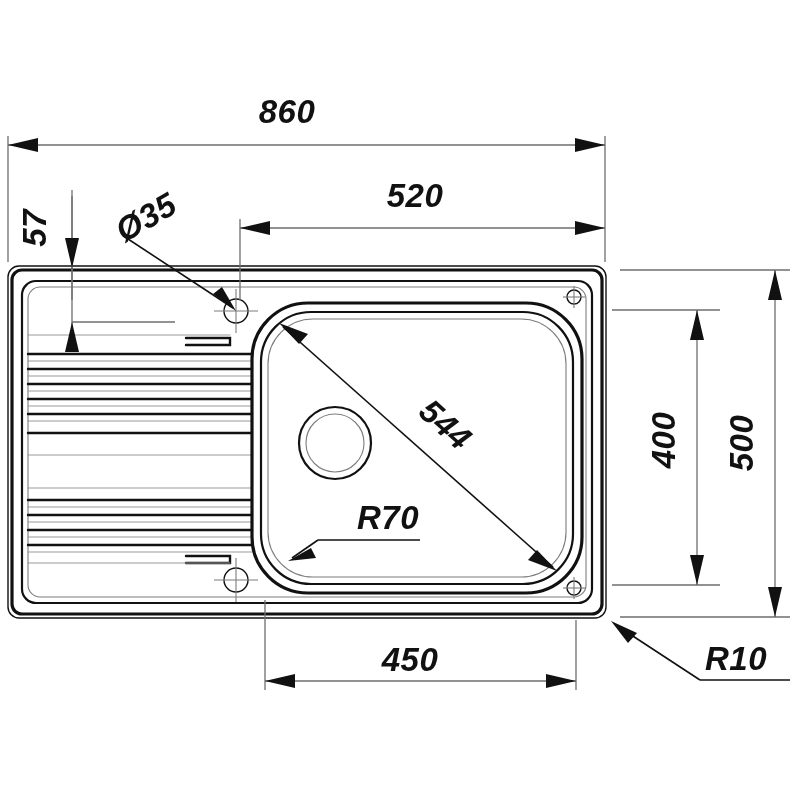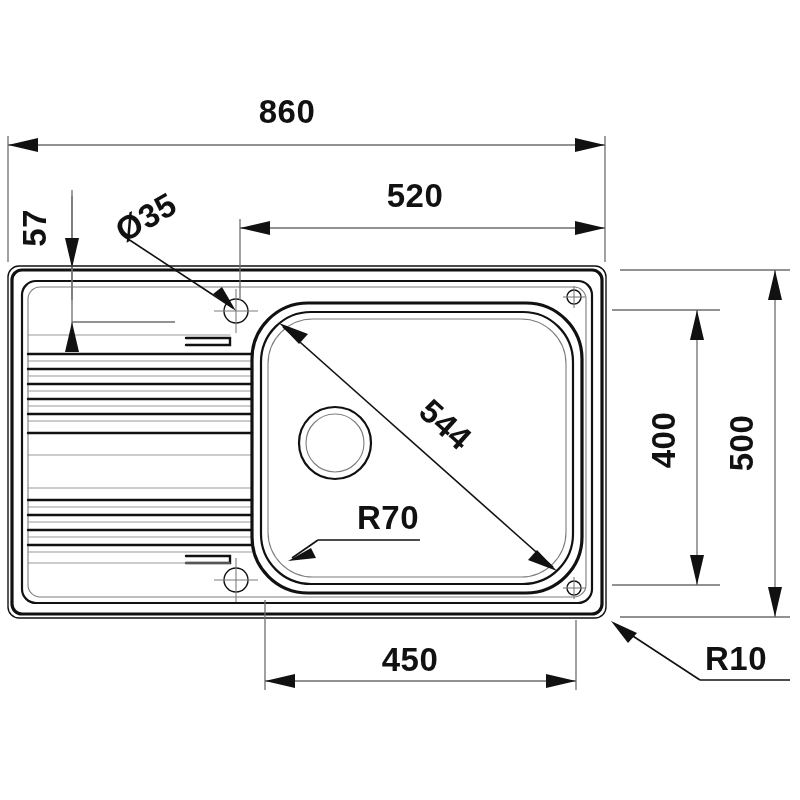--- a/index.html
+++ b/index.html
@@ -11,20 +11,21 @@
     width: 800px;
     height: 800px;
     font-family: "Liberation Sans", sans-serif;
     overflow: hidden;
   }
   #drawing-root {
     position: relative;
     width: 800px;
     height: 672px;
     background: #ffffff;
+    font-style: italic;
   }
   svg#tech-drawing {
     display: block;
     width: 800px;
     height: 800px;
   }
   .dim-line {
     stroke: #6e6e6e;
     stroke-width: 1.3;
     fill: none;

